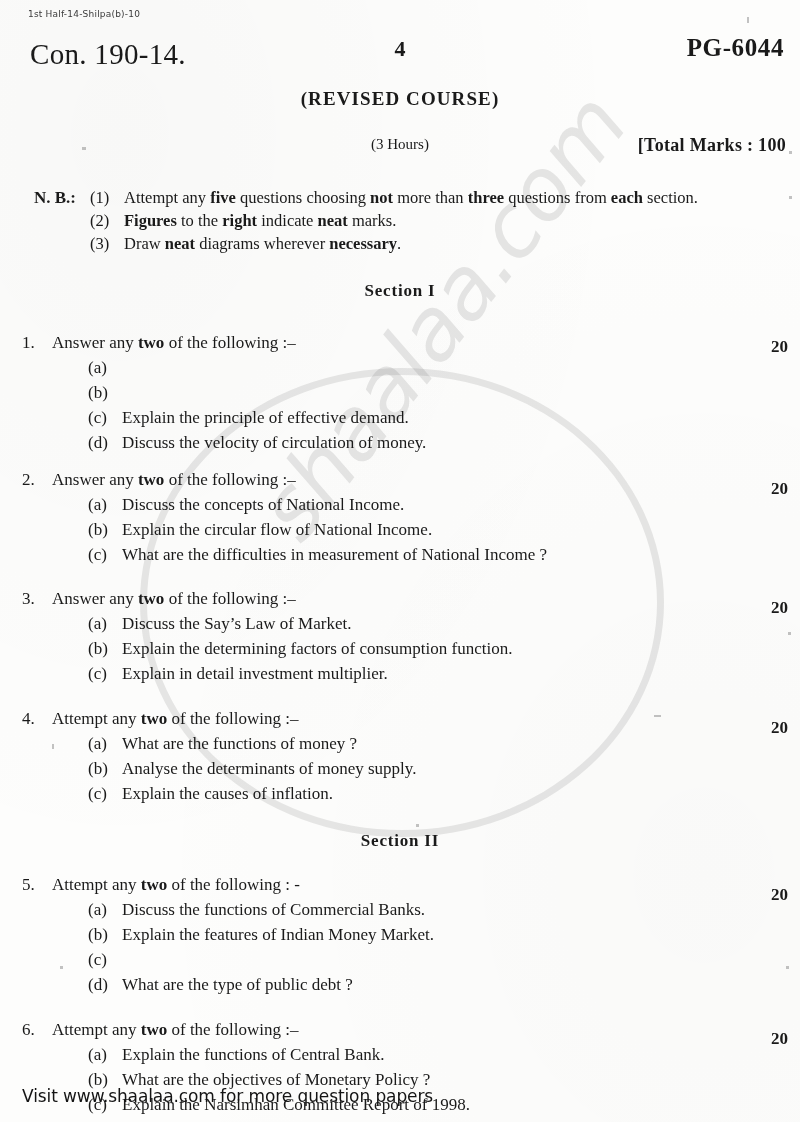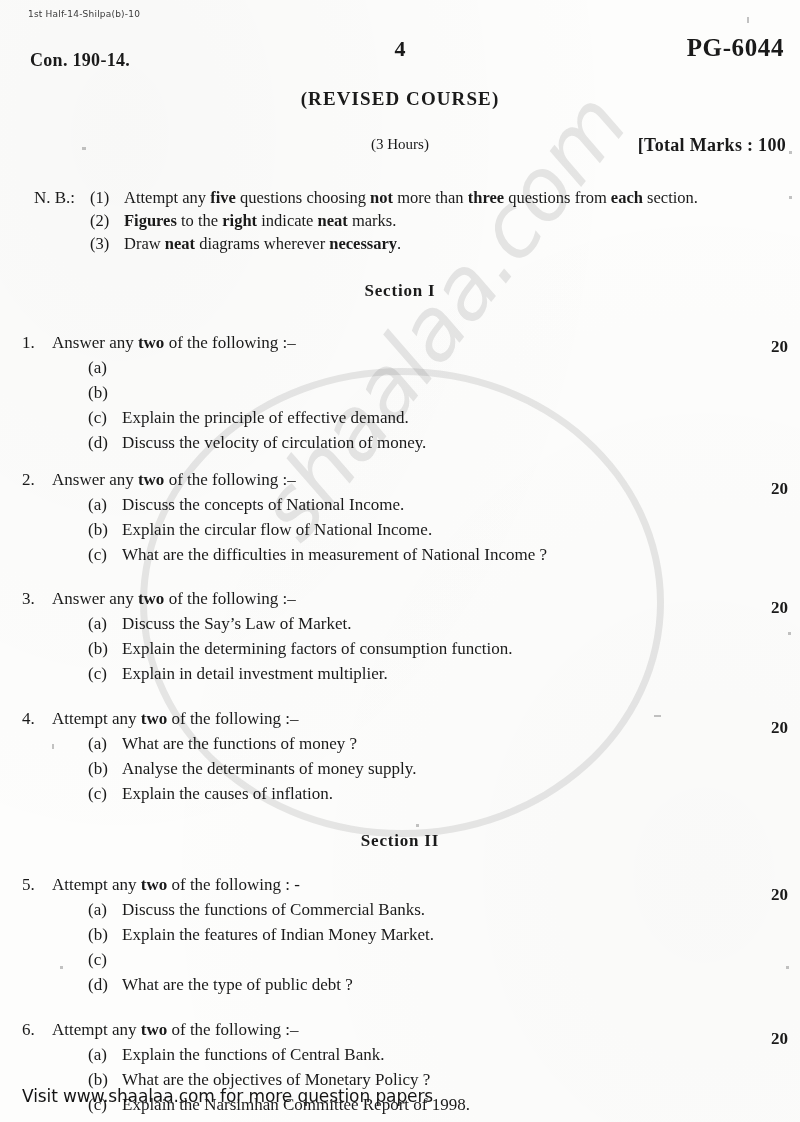--- a/index.html
+++ b/index.html
@@ -67,23 +67,23 @@
   .hdr {
     position: absolute;
     left: 0;
     top: 34px;
     width: 800px;
     height: 36px;
   }
   .hdr .con {
     position: absolute;
     left: 30px;
-    top: 16px;
-    font-size: 18px;
-    font-weight: bold;
+    top: 4px;
+    font-size: 29px;
+    font-weight: normal;
     letter-spacing: 0.3px;
   }
   .hdr .pageno {
     position: absolute;
     left: 0;
     top: 2px;
     width: 800px;
     text-align: center;
     font-size: 22px;
     font-weight: bold;
@@ -134,21 +134,21 @@
     font-size: 16.5px;
     line-height: 23px;
   }
   .nb-row {
     display: flex;
     align-items: flex-start;
   }
   .nb-label {
     width: 56px;
     flex: 0 0 56px;
-    font-weight: normal;
+    font-weight: bold;
     font-size: 17px;
   }
   .nb-num {
     width: 34px;
     flex: 0 0 34px;
   }
   .nb-text {
     flex: 1 1 auto;
   }
   .nb-text b { font-weight: bold; }

